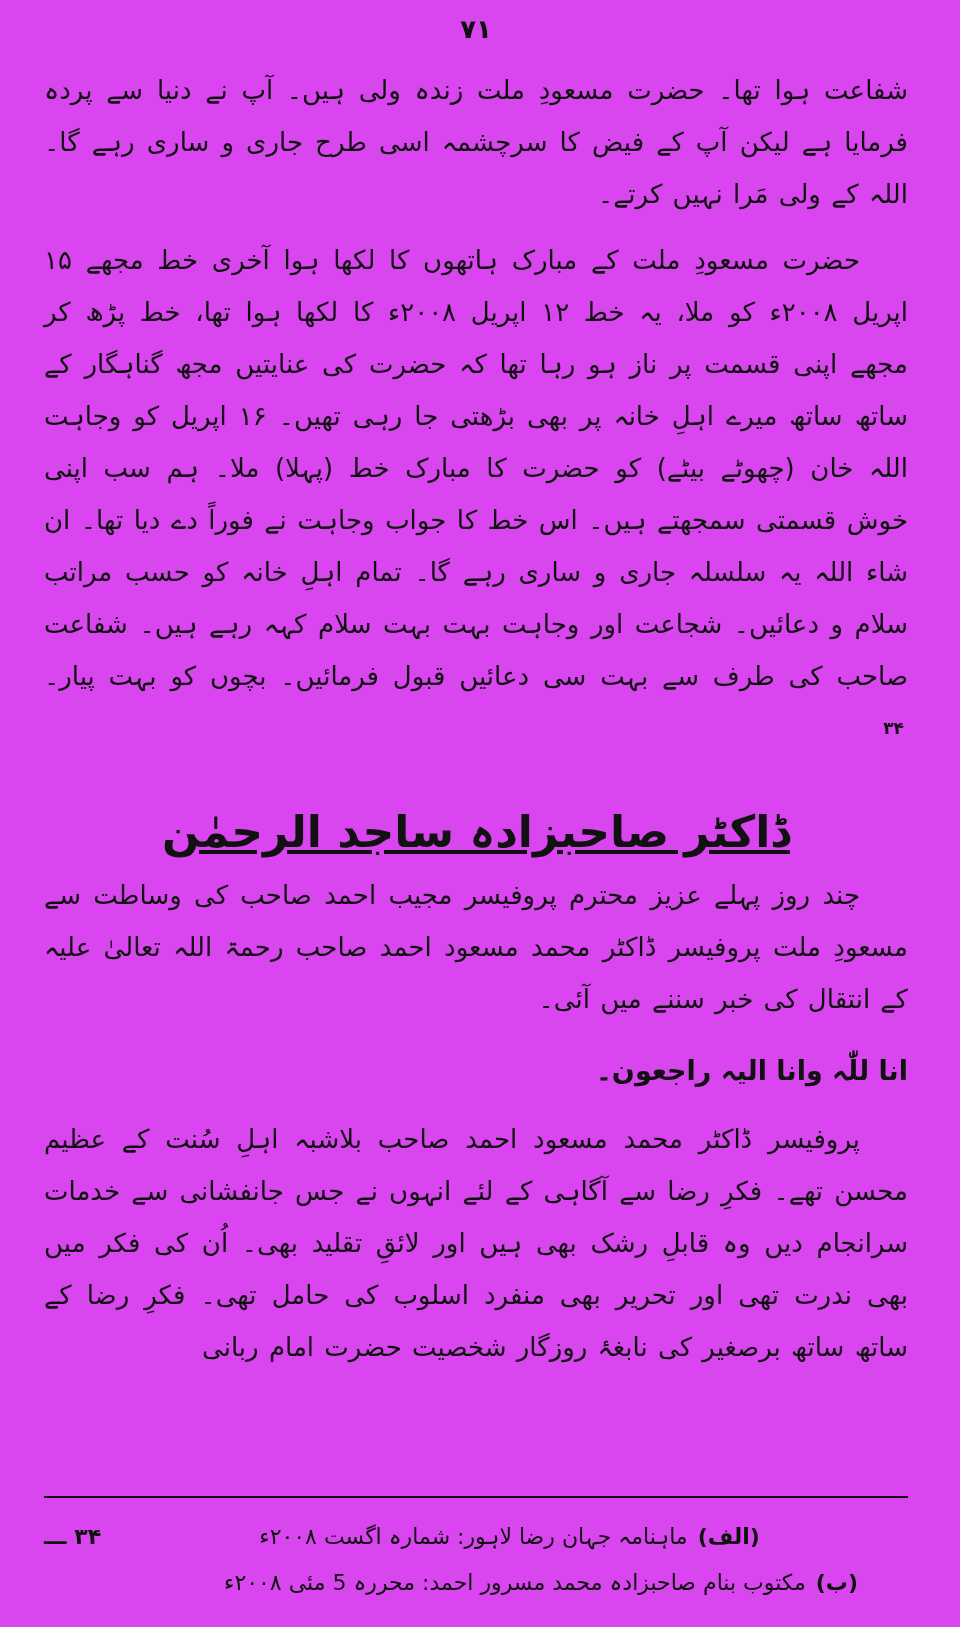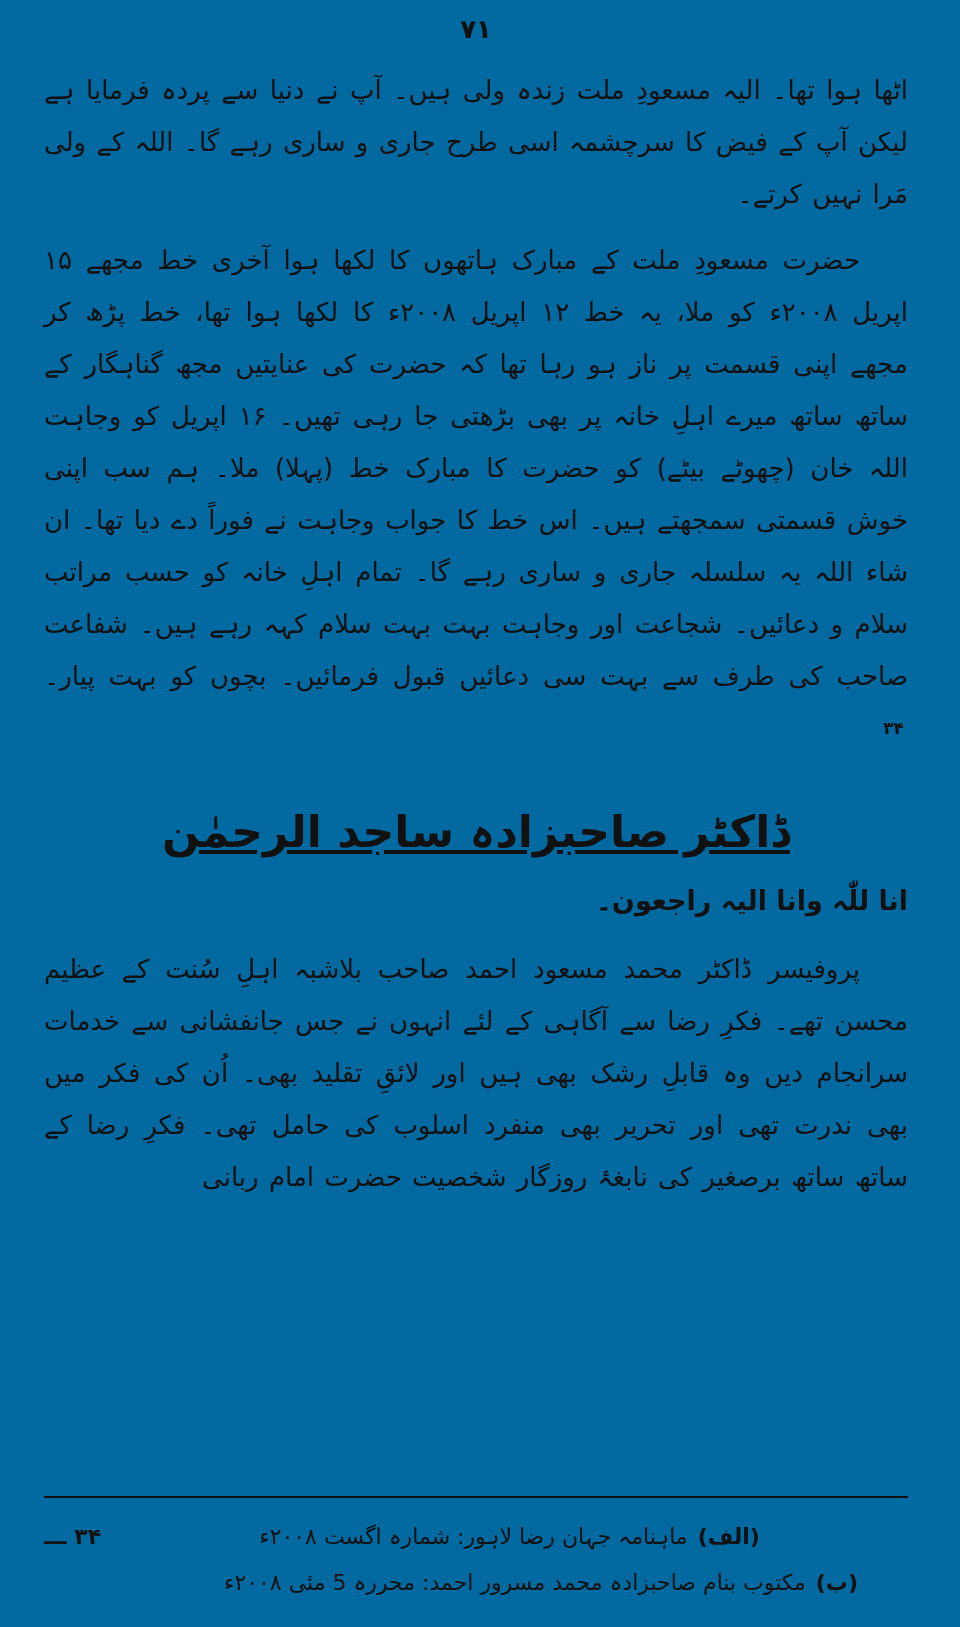--- a/index.html
+++ b/index.html
@@ -5,21 +5,21 @@
   html, body {
     margin: 0;
     padding: 0;
     background: #ffffff;
   }
   .page {
     position: relative;
     width: 960px;
     height: 1627px;
     margin: 0 auto;
-    background: #0369a1;
+    background: #d946ef;
     color: #111111;
     box-sizing: border-box;
     padding: 12px 52px 0 44px;
     direction: rtl;
     font-family: "DejaVu Sans", sans-serif;
     display: flex;
     flex-direction: column;
     overflow: hidden;
   }
   .page-number {
@@ -106,27 +106,28 @@
     text-align: center;
   }
 </style>
 </head>
 <body>
 
 <div class="page">
 
   <div class="page-number">۷۱</div>
 
-  <p class="body-text">اٹھا ہوا تھا۔ الیہ مسعودِ ملت زندہ ولی ہیں۔ آپ نے دنیا سے پردہ فرمایا ہے لیکن آپ کے فیض کا سرچشمہ اسی طرح جاری و ساری رہے گا۔ اللہ کے ولی مَرا نہیں کرتے۔</p>
+  <p class="body-text">شفاعت ہوا تھا۔ حضرت مسعودِ ملت زندہ ولی ہیں۔ آپ نے دنیا سے پردہ فرمایا ہے لیکن آپ کے فیض کا سرچشمہ اسی طرح جاری و ساری رہے گا۔ اللہ کے ولی مَرا نہیں کرتے۔</p>
 
   <p class="body-text indent"><span>حضرت مسعودِ ملت کے مبارک ہاتھوں کا لکھا ہوا آخری خط مجھے ۱۵ اپریل ۲۰۰۸ء کو ملا، یہ خط ۱۲ اپریل ۲۰۰۸ء کا لکھا ہوا تھا، خط پڑھ کر مجھے اپنی قسمت پر ناز ہو رہا تھا کہ حضرت کی عنایتیں مجھ گناہگار کے ساتھ ساتھ میرے اہلِ خانہ پر بھی بڑھتی جا رہی تھیں۔ ۱۶ اپریل کو وجاہت اللہ خان (چھوٹے بیٹے) کو حضرت کا مبارک خط (پہلا) ملا۔ ہم سب اپنی خوش قسمتی سمجھتے ہیں۔ اس خط کا جواب وجاہت نے فوراً دے دیا تھا۔ ان شاء اللہ یہ سلسلہ جاری و ساری رہے گا۔ تمام اہلِ خانہ کو حسب مراتب سلام و دعائیں۔ شجاعت اور وجاہت بہت بہت سلام کہہ رہے ہیں۔ شفاعت صاحب کی طرف سے بہت سی دعائیں قبول فرمائیں۔ بچوں کو بہت پیار۔</span> <span class="fn-ref">۳۴</span></p>
 
   <h1 class="section-heading">ڈاکٹر صاحبزادہ ساجد الرحمٰن</h1>
 
 
+  <p class="body-text indent">چند روز پہلے عزیز محترم پروفیسر مجیب احمد صاحب کی وساطت سے مسعودِ ملت پروفیسر ڈاکٹر محمد مسعود احمد صاحب رحمۃ اللہ تعالیٰ علیہ کے انتقال کی خبر سننے میں آئی۔</p>
 
   <p class="dua-line">انا للّٰہ وانا الیہ راجعون۔</p>
 
   <p class="body-text indent">پروفیسر ڈاکٹر محمد مسعود احمد صاحب بلاشبہ اہلِ سُنت کے عظیم محسن تھے۔ فکرِ رضا سے آگاہی کے لئے انہوں نے جس جانفشانی سے خدمات سرانجام دیں وہ قابلِ رشک بھی ہیں اور لائقِ تقلید بھی۔ اُن کی فکر میں بھی ندرت تھی اور تحریر بھی منفرد اسلوب کی حامل تھی۔ فکرِ رضا کے ساتھ ساتھ برصغیر کی نابغۂ روزگار شخصیت حضرت امام ربانی</p>
 
   <div class="footnotes">
     <hr class="fn-rule">
 
     <div class="fn-line first">
       <span class="fn-num">۳۴ ـــ</span>

